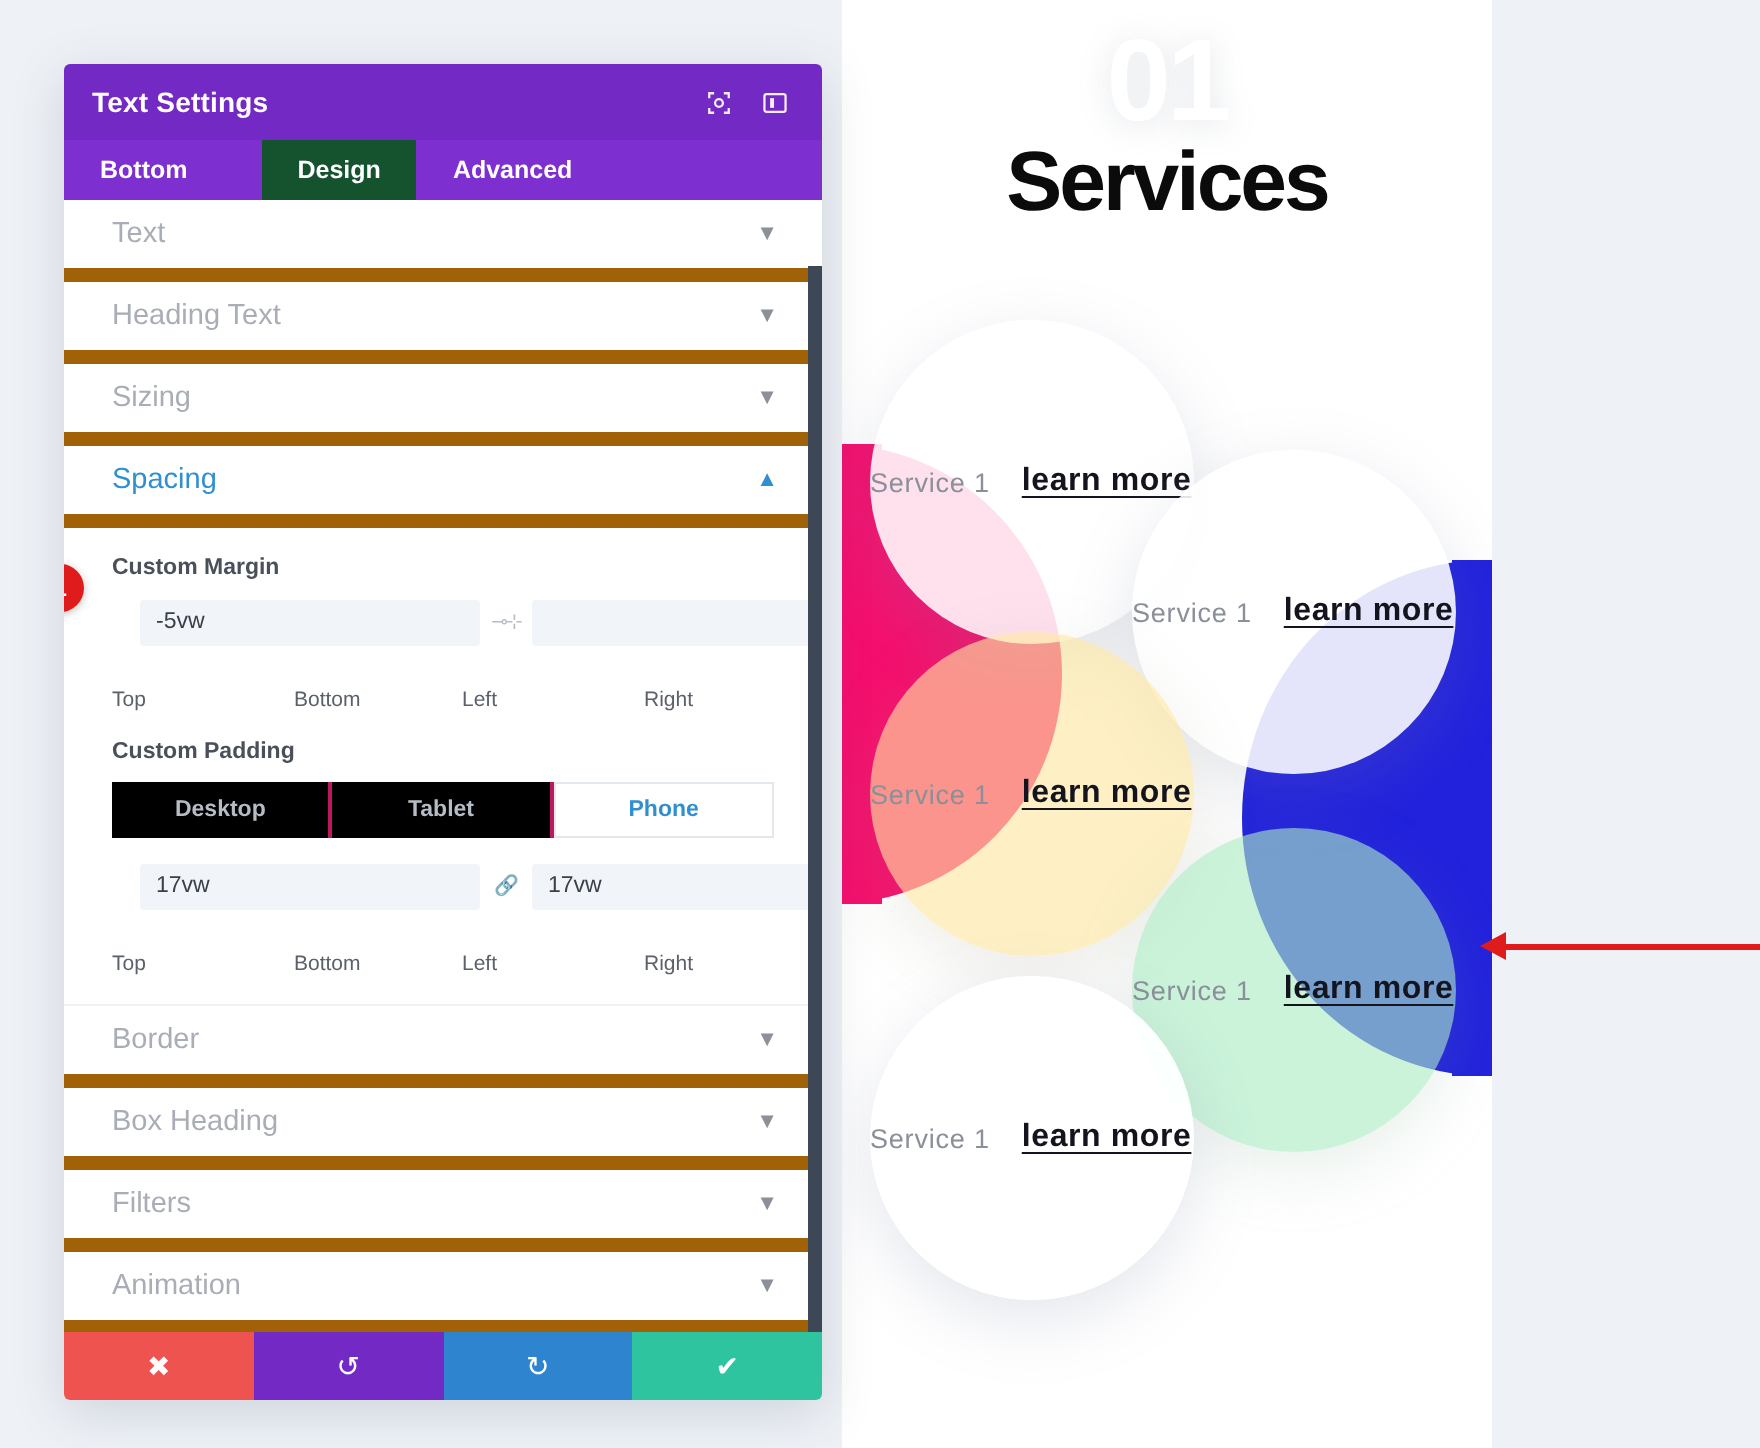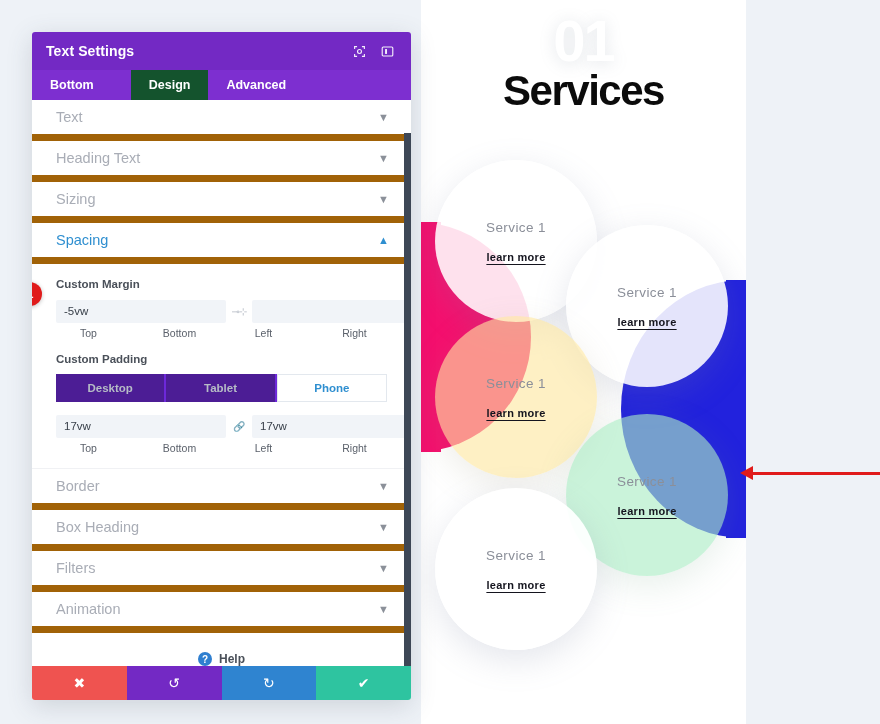--- a/index.html
+++ b/index.html
@@ -51,30 +51,30 @@
   .hero-title {
     position: absolute; width: 100%; top: 70px;
     text-align: center;
     font-size: 42px; font-weight: 800; letter-spacing: -1.5px;
     color: #0b0b0b; line-height: 1;
   }
 
   .circle {
     position: absolute;
     border-radius: 50%;
-    display: flex; flex-direction: column;
-    align-items: center; justify-content: center;
+    display: flex; flex-direction: row;
+    align-items: center; 
     gap: 16px;
   }
   .circle .c-title {
     font-size: 13.5px; color: #8b8f99; font-weight: 400;
     letter-spacing: .4px;
   }
   .circle .c-link {
-    font-size: 11px; font-weight: 800; color: #14141e;
+    font-size: 16px; font-weight: 800; color: #14141e;
     text-decoration: underline; text-underline-offset: 3px;
     letter-spacing: .3px;
   }
   .c1 { left: 14px;  top: 160px; width: 162px; height: 162px;
         background: rgba(255,255,255,.88);
         box-shadow: 0 10px 34px rgba(120,130,160,.20); }
   .c2 { left: 145px; top: 225px; width: 162px; height: 162px;
         background: rgba(255,255,255,.88);
         box-shadow: 0 10px 34px rgba(120,130,160,.20); }
   .c3 { left: 14px;  top: 316px; width: 162px; height: 162px;
@@ -153,46 +153,46 @@
   .chev { color: #8b9099; font-size: 11px; line-height: 1; }
   .acc.open .chev { color: #2f8fd0; }
 
   .acc-content { padding: 8px 24px 14px 24px; border-bottom: 1px solid #f0f1f4; }
   .field-label {
     font-size: 11.5px; color: #4a5059; font-weight: 700;
     margin: 6px 0 9px 0;
   }
 
   .row { display: flex; align-items: center; }
-  .halfgroup { display: flex; align-items: center; flex: 1; }
+  .halfgroup { display: flex; align-items: center; flex: 1; margin-left: 14px; }
   .divider-v { width: 1px; height: 24px; background: #dfe3e9; margin: 0 9px; }
 
   .inp {
     flex: 1; height: 23px; background: #f1f4f8;
     border: none; border-radius: 2px;
     font-size: 11.5px; color: #39404a;
     padding: 0 8px; min-width: 0;
     font-family: "Liberation Sans", sans-serif;
   }
   .link-ic {
     width: 26px; text-align: center; font-size: 10px;
     color: #b6bcc6; cursor: pointer; flex: none;
     letter-spacing: -1px;
   }
   .link-ic.linked { color: #2f8fd0; }
 
   .sublabels { display: flex; margin-top: 4px; }
-  .sub { font-size: 10.5px; color: #5b616b; text-align: center; }
+  .sub { font-size: 10.5px; color: #5b616b; text-align: left; margin-top: 17px; }
 
   .devtabs { display: flex; margin: 4px 0 12px 0; }
   .devtab {
-    flex: 1; height: 28px; background: #4c1d95;
+    flex: 1; height: 28px; background: #000000;
     display: flex; align-items: center; justify-content: center;
     font-size: 11.5px; color: #b6bcc6; font-weight: 700;
-    border-right: 2px solid #6d28d9; cursor: pointer;
+    border-right: 2px solid #be185d; cursor: pointer;
   }
   .devtab:last-child { border-right: none; text-align: center; }
   .devtab.active {
     background: #ffffff; color: #2f8fd0;
     border: 1px solid #e3e8ee;
   }
 
   .help-row {
     height: 52px; display: flex; align-items: center; justify-content: center;
     gap: 7px; background: #fff;

